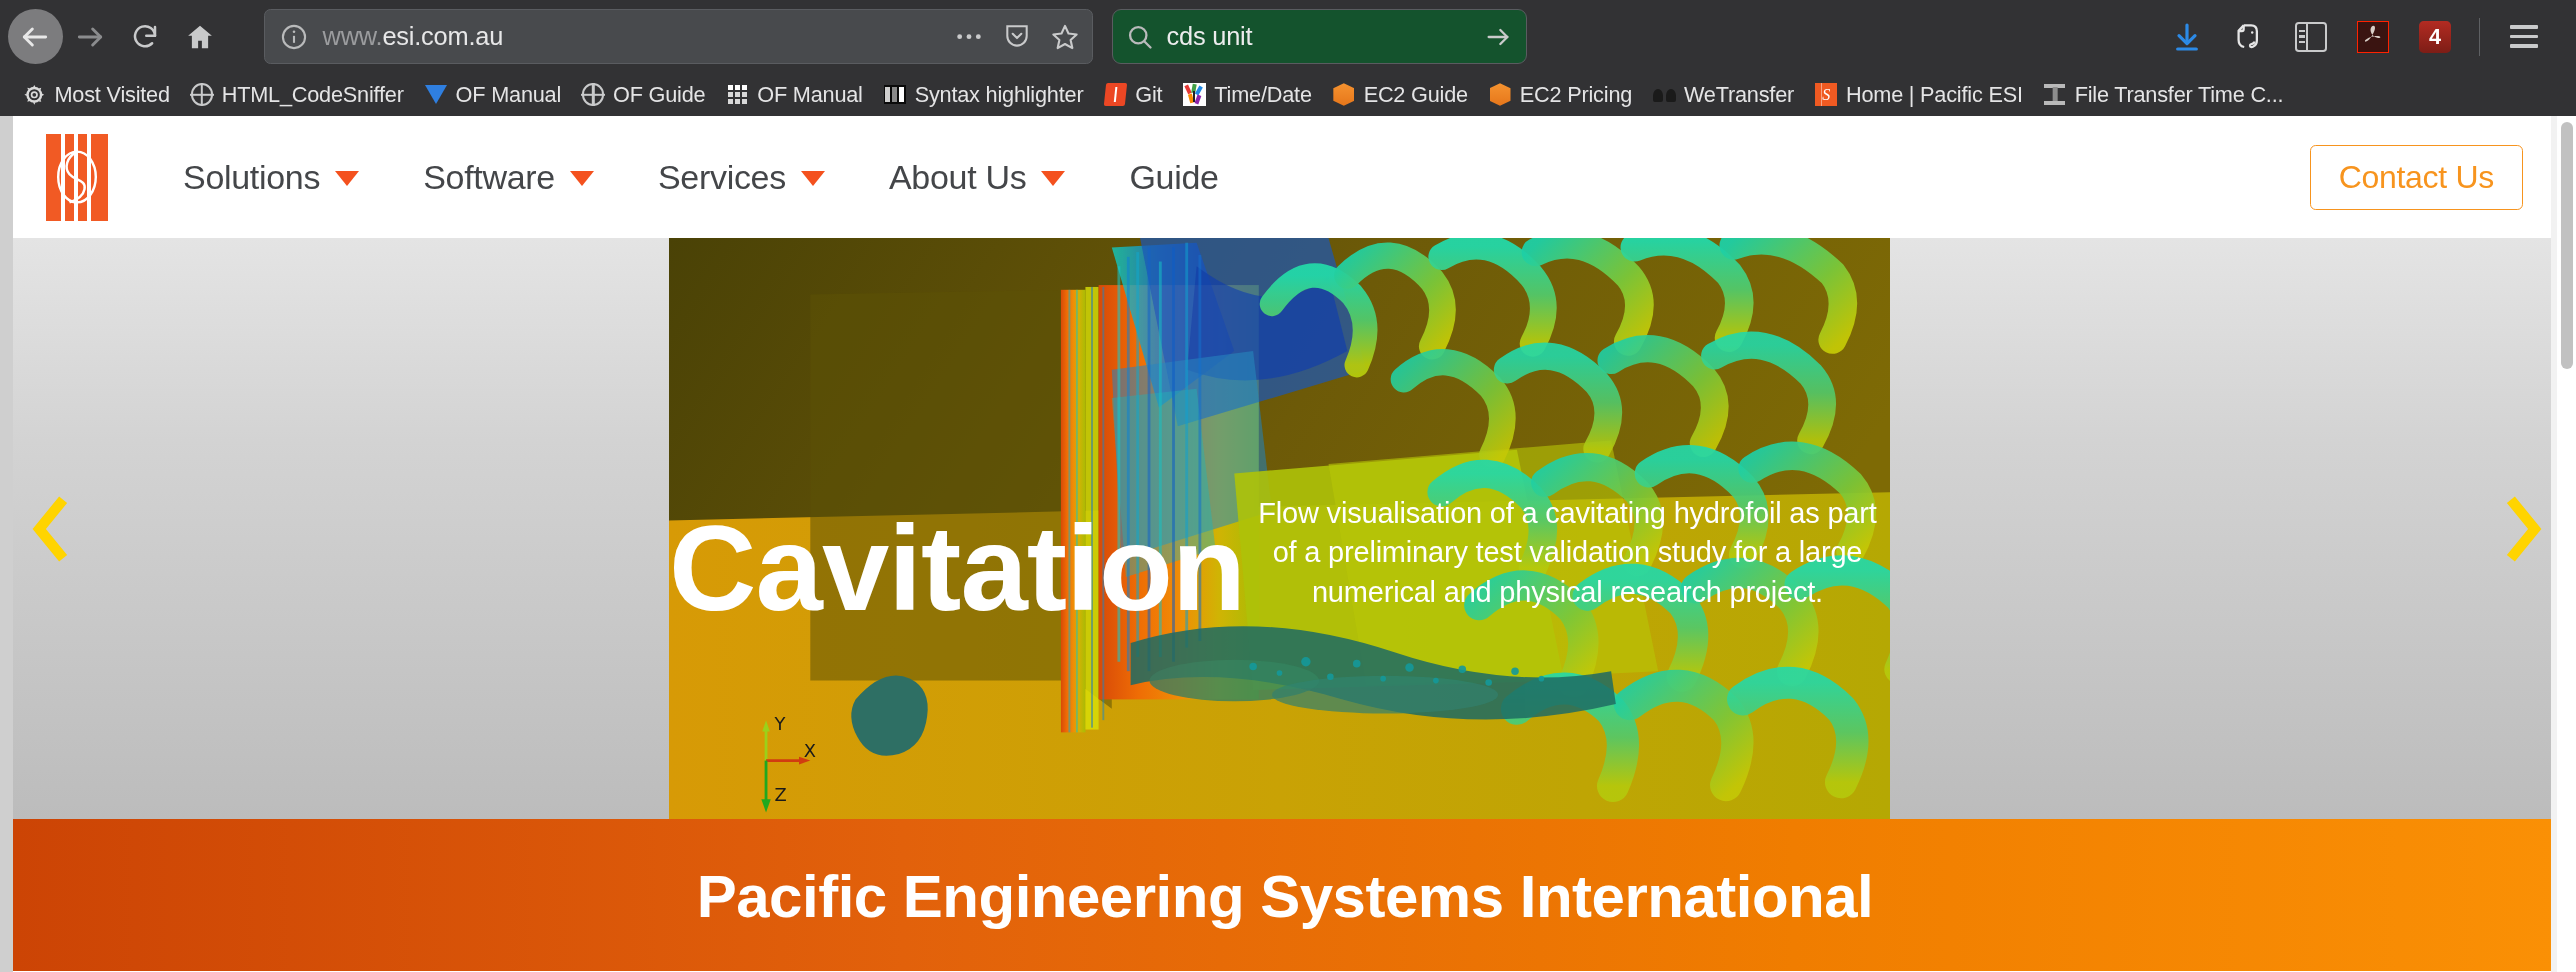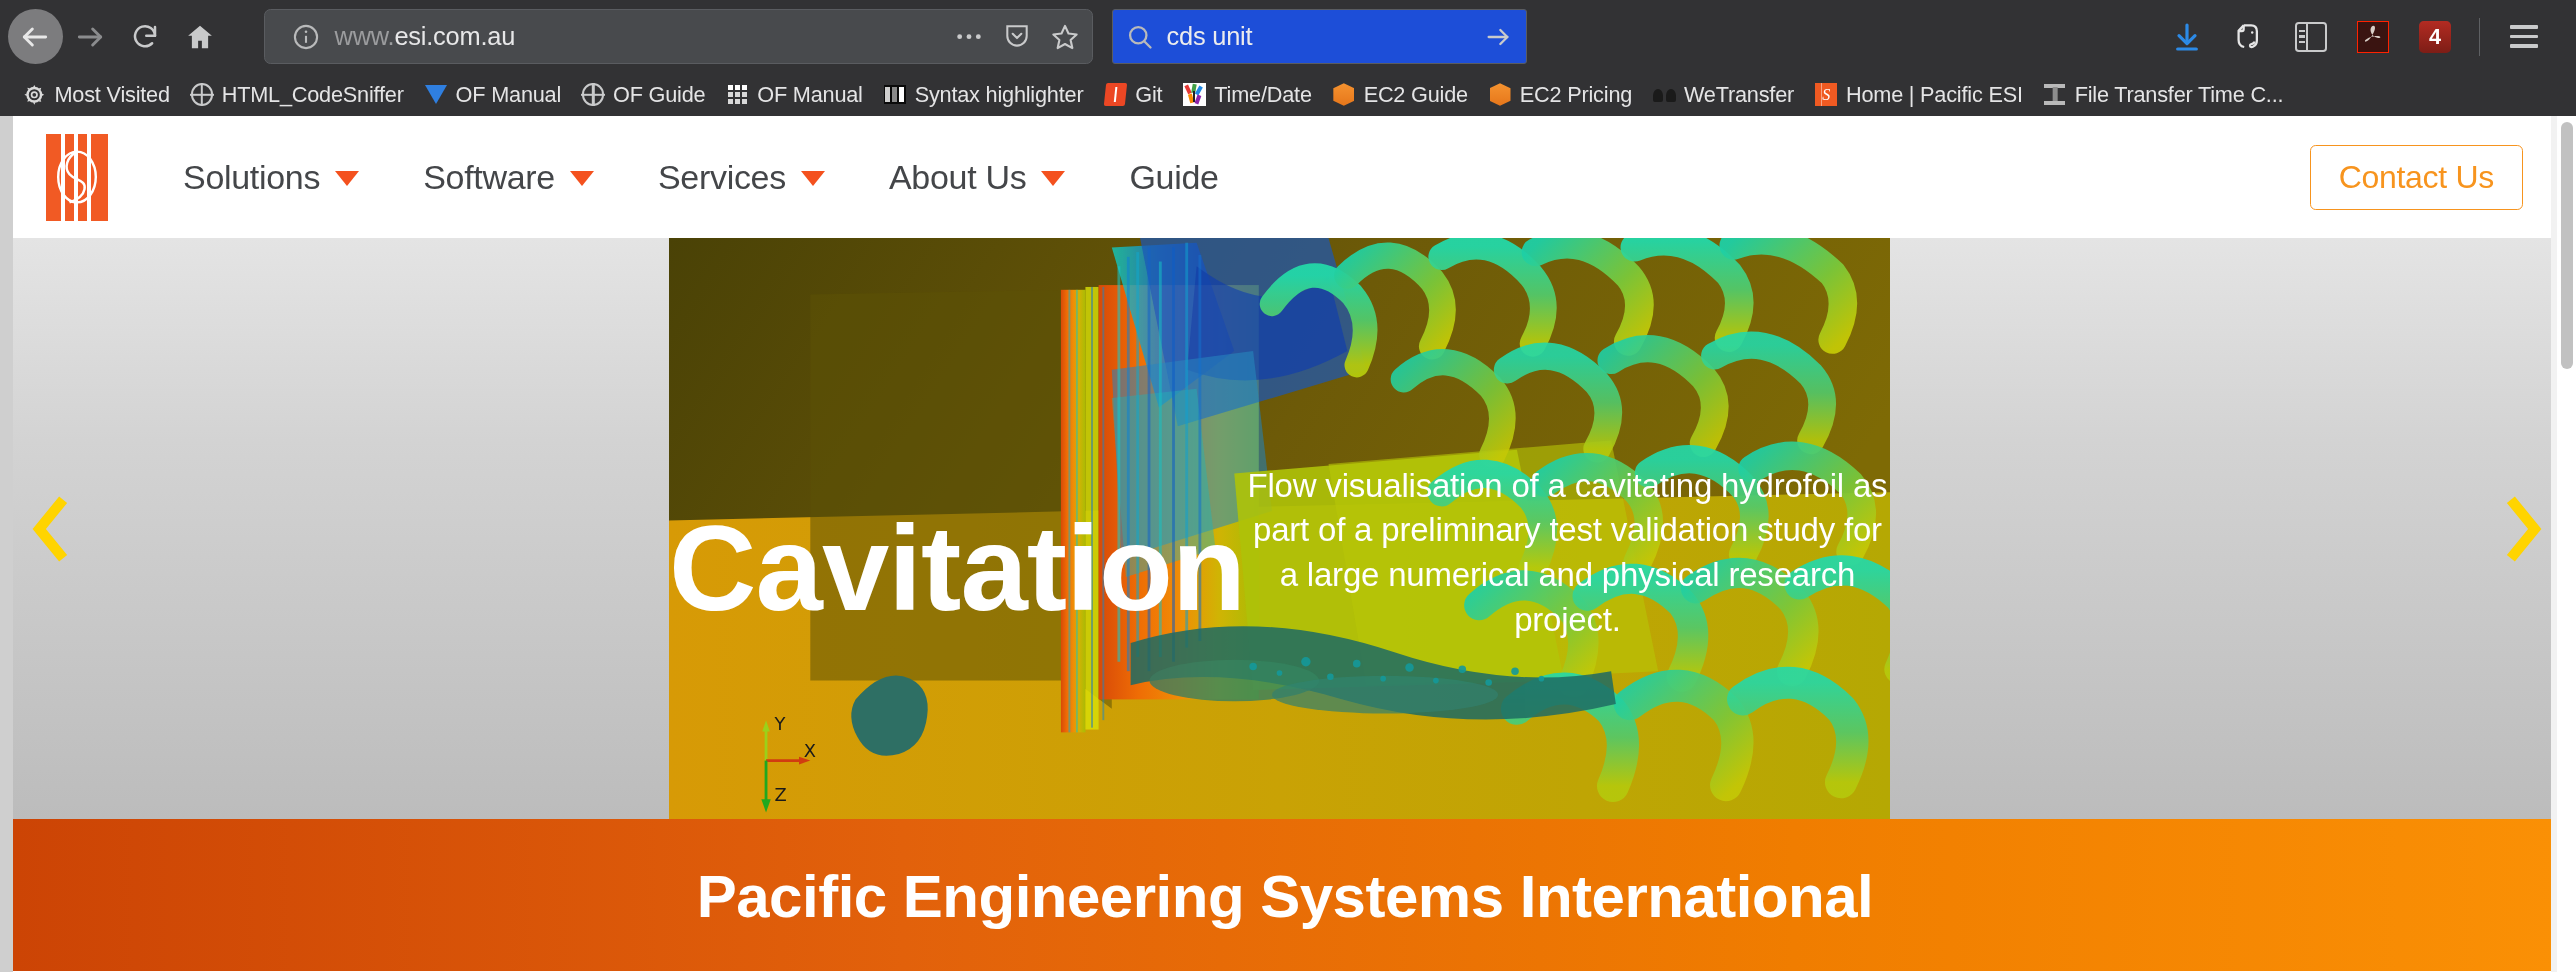--- a/index.html
+++ b/index.html
@@ -34,44 +34,44 @@
   #url-bar {
     flex: 0 0 auto;
     width: 829px;
     height: 55px;
     margin-left: 36px;
     background: #484a4d;
     border: 0.9px solid #5a5c60;
     border-radius: 6.6px;
     display: flex;
     align-items: center;
-    padding: 0 27px;
+    padding: 0 15px;
     position: relative;
   }
   #url-text {
     font-size: 25.4px;
     color: #e7e7e8;
     margin-left: 15px;
     letter-spacing: -0.2px;
   }
   #url-text .dim { color: #9b9c9e; }
   #url-right-icons {
     position: absolute;
     right: 13px; top: 0; bottom: 0;
     display: flex; align-items: center; gap: 21px;
   }
 
   #search-bar {
     flex: 0 0 auto;
     width: 415px;
     height: 55px;
     margin-left: 19px;
-    background: #1d4ed8;
+    background: #14532d;
     border: 0.9px solid #5a5c60;
-    border-radius: 3px;
+    border-radius: 9px;
     display: flex;
     align-items: center;
     padding: 0 13px;
     gap: 13px;
   }
   #search-text {
     font-size: 25.4px;
     color: #ececed;
     flex: 1;
     letter-spacing: -0.2px;
@@ -273,21 +273,21 @@
     font-size: 121px;
     font-weight: bold;
     color: #ffffff;
     letter-spacing: -0.9px;
     line-height: 1;
   }
   #hero-subtitle {
     margin-top: 49px;
     width: 1197px;
     text-align: center;
-    font-size: 33px;
+    font-size: 29px;
     color: #ffffff;
     line-height: 1.35;
     letter-spacing: -0.2px;
   }
   .carousel-arrow {
     position: absolute;
     top: 50%;
     transform: translateY(-50%);
     z-index: 4;
     color: #ffd400;

